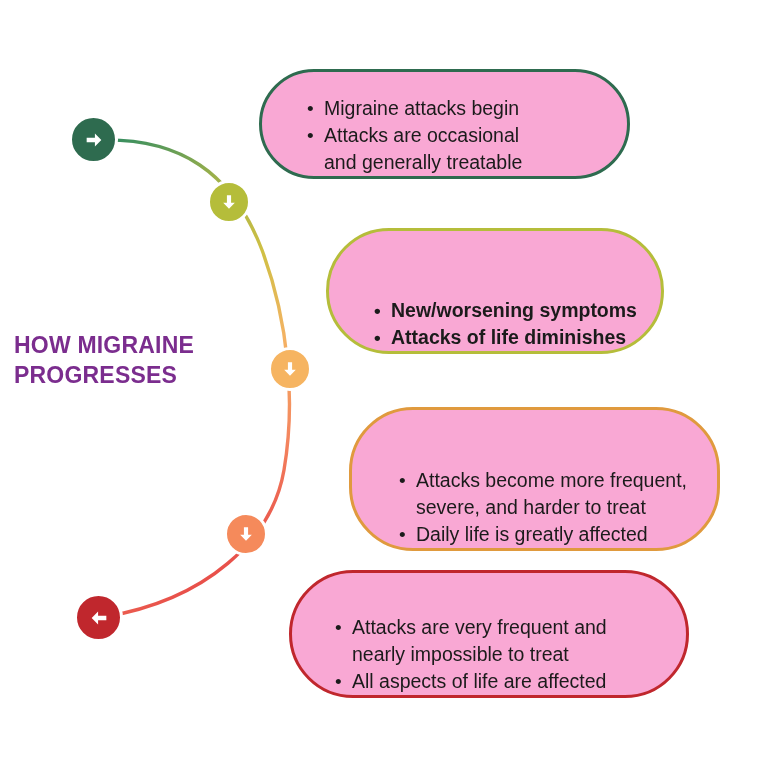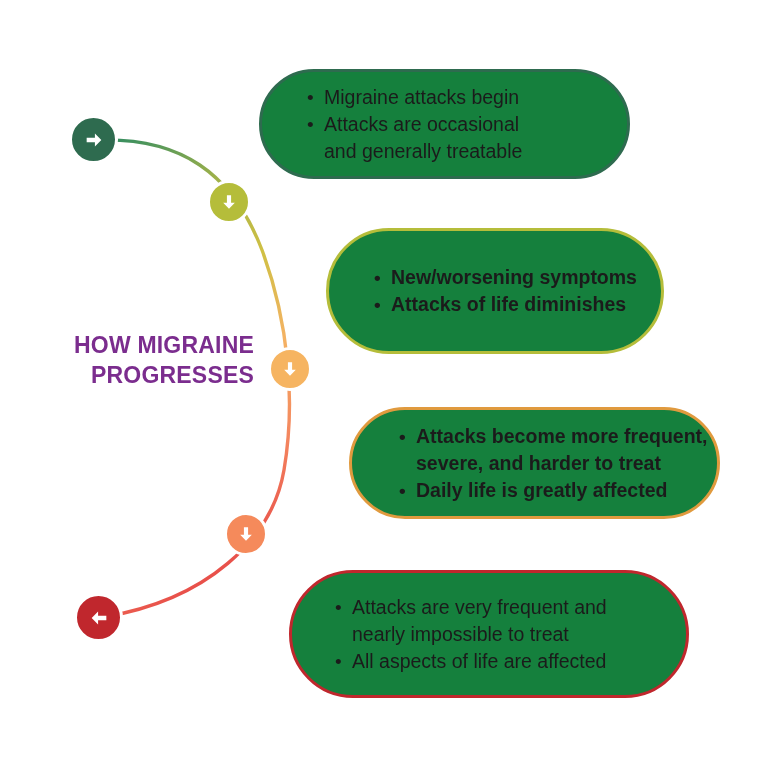--- a/index.html
+++ b/index.html
@@ -15,21 +15,21 @@
     overflow: hidden;
     font-family: "Liberation Sans", sans-serif;
   }
 
   
   #title {
     position: absolute;
     left: 14px;
     top: 330px;
     width: 240px;
-    text-align: right;
+    text-align: left;
     color: #7b2d8e;
     font-weight: bold;
     font-size: 23px;
     line-height: 30px;
     letter-spacing: 0.2px;
   }
 
   
   #curve {
     position: absolute;
@@ -49,25 +49,25 @@
     justify-content: center;
     box-sizing: border-box;
     border: 3px solid #ffffff;
   }
   .badge svg { display: block; }
 
   
   .stage {
     position: absolute;
     box-sizing: border-box;
-    background: #15803d;
+    background: #f9a8d4;
     border-style: solid;
     border-width: 3px;
     display: flex;
-    align-items: center;
+    align-items: flex-end;
   }
   .stage ul {
     margin: 0;
     padding: 0 0 0 22px;
     list-style: none;
   }
   .stage li {
     position: relative;
     font-size: 19.5px;
     line-height: 27px;
@@ -161,21 +161,21 @@
     <ul>
       <li>
         <span>New/worsening symptoms</span>
       </li>
       <li>
         <span>Attacks of life diminishes</span>
       </li>
     </ul>
   </div>
 
-  <div class="stage" style="left:349px; top:407px; width:371px; height:112px; border-radius:64px; border-color:#e09a3e; padding-left:40px;font-weight:bold;">
+  <div class="stage" style="left:349px; top:407px; width:371px; height:144px; border-radius:64px; border-color:#e09a3e; padding-left:40px;">
     <ul>
       <li>
         <span>Attacks become more frequent,</span>
         <span class="cont">severe, and harder to treat</span>
       </li>
       <li>
         <span>Daily life is greatly affected</span>
       </li>
     </ul>
   </div>

